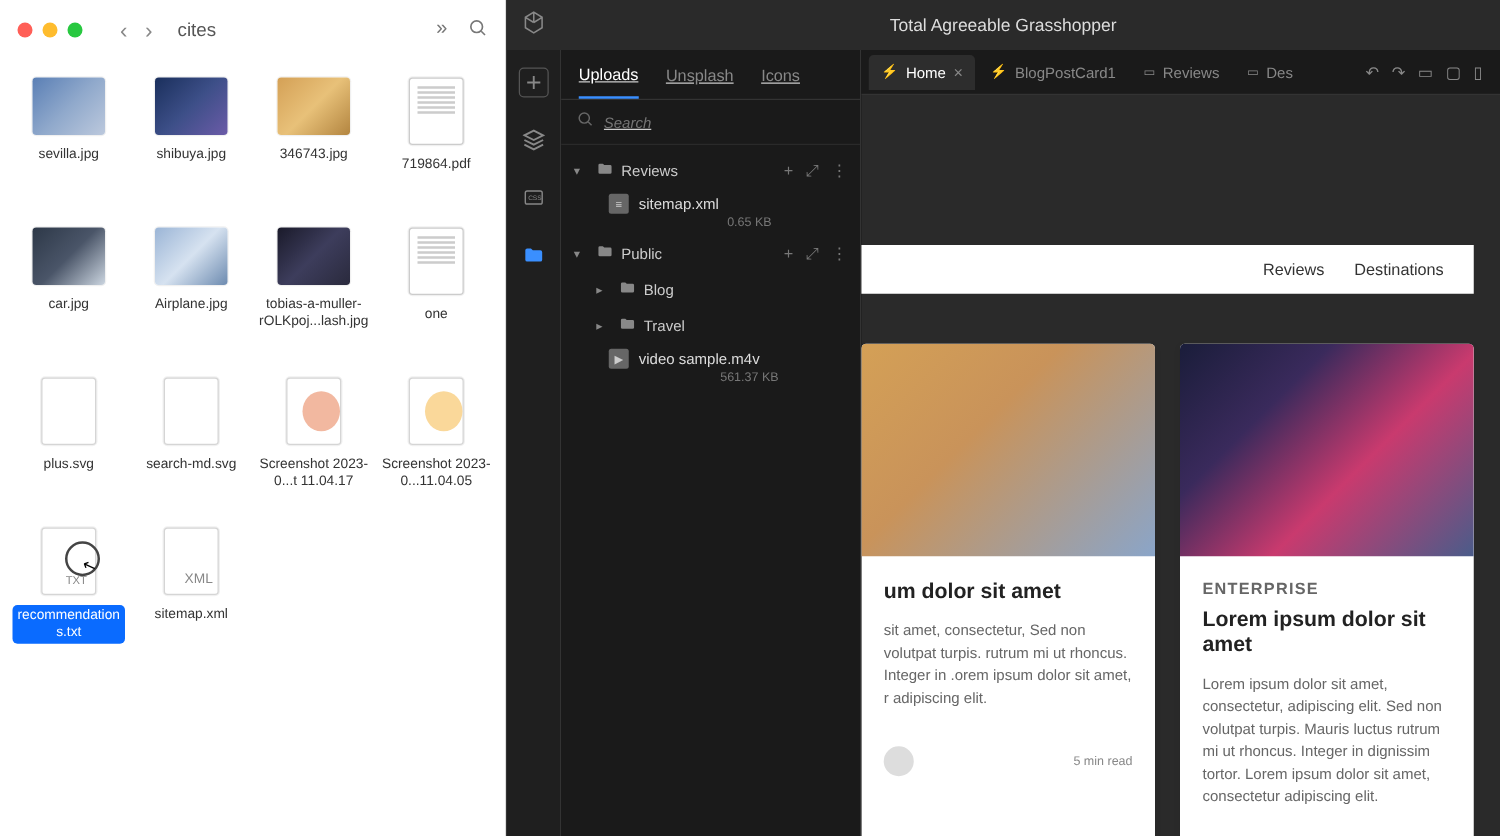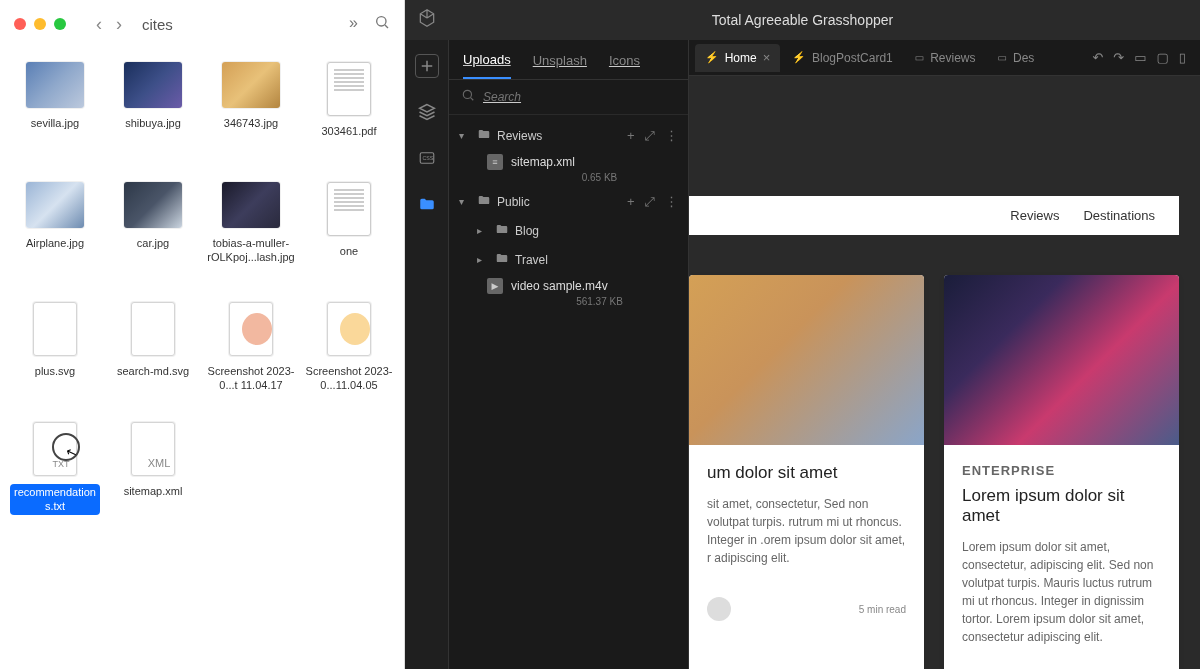--- a/index.html
+++ b/index.html
@@ -87,21 +87,21 @@
 .canvas-viewport { flex: 1; background: #2a2a2a; overflow: hidden; position: relative; display:flex; justify-content:flex-start; align-items:flex-start; }
 .page-frame { width: 600px; margin-top: 120px; margin-left: -110px; background: transparent; font-family: Arial, sans-serif; }
 .page-nav { display: flex; justify-content: flex-end; gap: 24px; padding: 12px 24px; font-size: 13px; color: #333; background:#fff; margin-bottom: 40px;}
 .page-nav a { color: #333; text-decoration: none; cursor: pointer; }
 .cards-row { display: flex; gap: 20px; padding: 0 0 0 110px; }
 .card { width: 270px; background: #fff; border-radius: 4px; overflow: hidden; box-shadow: 0 2px 6px rgba(0,0,0,0.08); }
 .card-img { height: 170px; background: linear-gradient(135deg, #d4a056 0%, #c9935a 40%, #8aa5c9 100%); }
 .card-img.img2 { background: linear-gradient(135deg, #1a1d3a 0%, #3a2a5c 30%, #c93a6e 60%, #4a5c8a 100%); }
 .card-body { padding: 18px; }
 .card-tag { font-size: 13px; letter-spacing: 1px; color: #666; font-weight: 600; margin-bottom: 8px; }
-.card-title { font-size: 17px; font-weight: 400; color: #222; margin-bottom: 12px; }
+.card-title { font-size: 17px; font-weight: 700; color: #222; margin-bottom: 12px; }
 .card-text { font-size: 12px; color: #666; line-height: 1.5; }
 .card-footer { display: flex; align-items: center; padding: 12px 18px 18px; gap: 10px; }
 .card-avatar { width: 24px; height: 24px; border-radius: 50%; background: #ddd; }
 .card-author { font-size: 12px; color: #444; flex: 1; }
 .card-read { font-size: 10px; color: #888; }
 </style>
 </head>
 <body>
 
 <div class="finder">
@@ -134,29 +134,29 @@
       <div class="file-item">
         <div class="file-thumb photo2"></div>
         <div class="file-label">shibuya.jpg</div>
       </div>
       <div class="file-item">
         <div class="file-thumb photo3"></div>
         <div class="file-label">346743.jpg</div>
       </div>
       <div class="file-item">
         <div class="file-thumb doc"></div>
-        <div class="file-label">303461.pdf</div>
+        <div class="file-label">719864.pdf</div>
+      </div>
+      <div class="file-item">
+        <div class="file-thumb photo4"></div>
+        <div class="file-label">car.jpg</div>
       </div>
       <div class="file-item">
         <div class="file-thumb photo5"></div>
         <div class="file-label">Airplane.jpg</div>
-      </div>
-      <div class="file-item">
-        <div class="file-thumb photo4"></div>
-        <div class="file-label">car.jpg</div>
       </div>
       <div class="file-item">
         <div class="file-thumb photo6"></div>
         <div class="file-label">tobias-a-muller-rOLKpoj...lash.jpg</div>
       </div>
       <div class="file-item">
         <div class="file-thumb doc"></div>
         <div class="file-label">one</div>
       </div>
       <div class="file-item">

